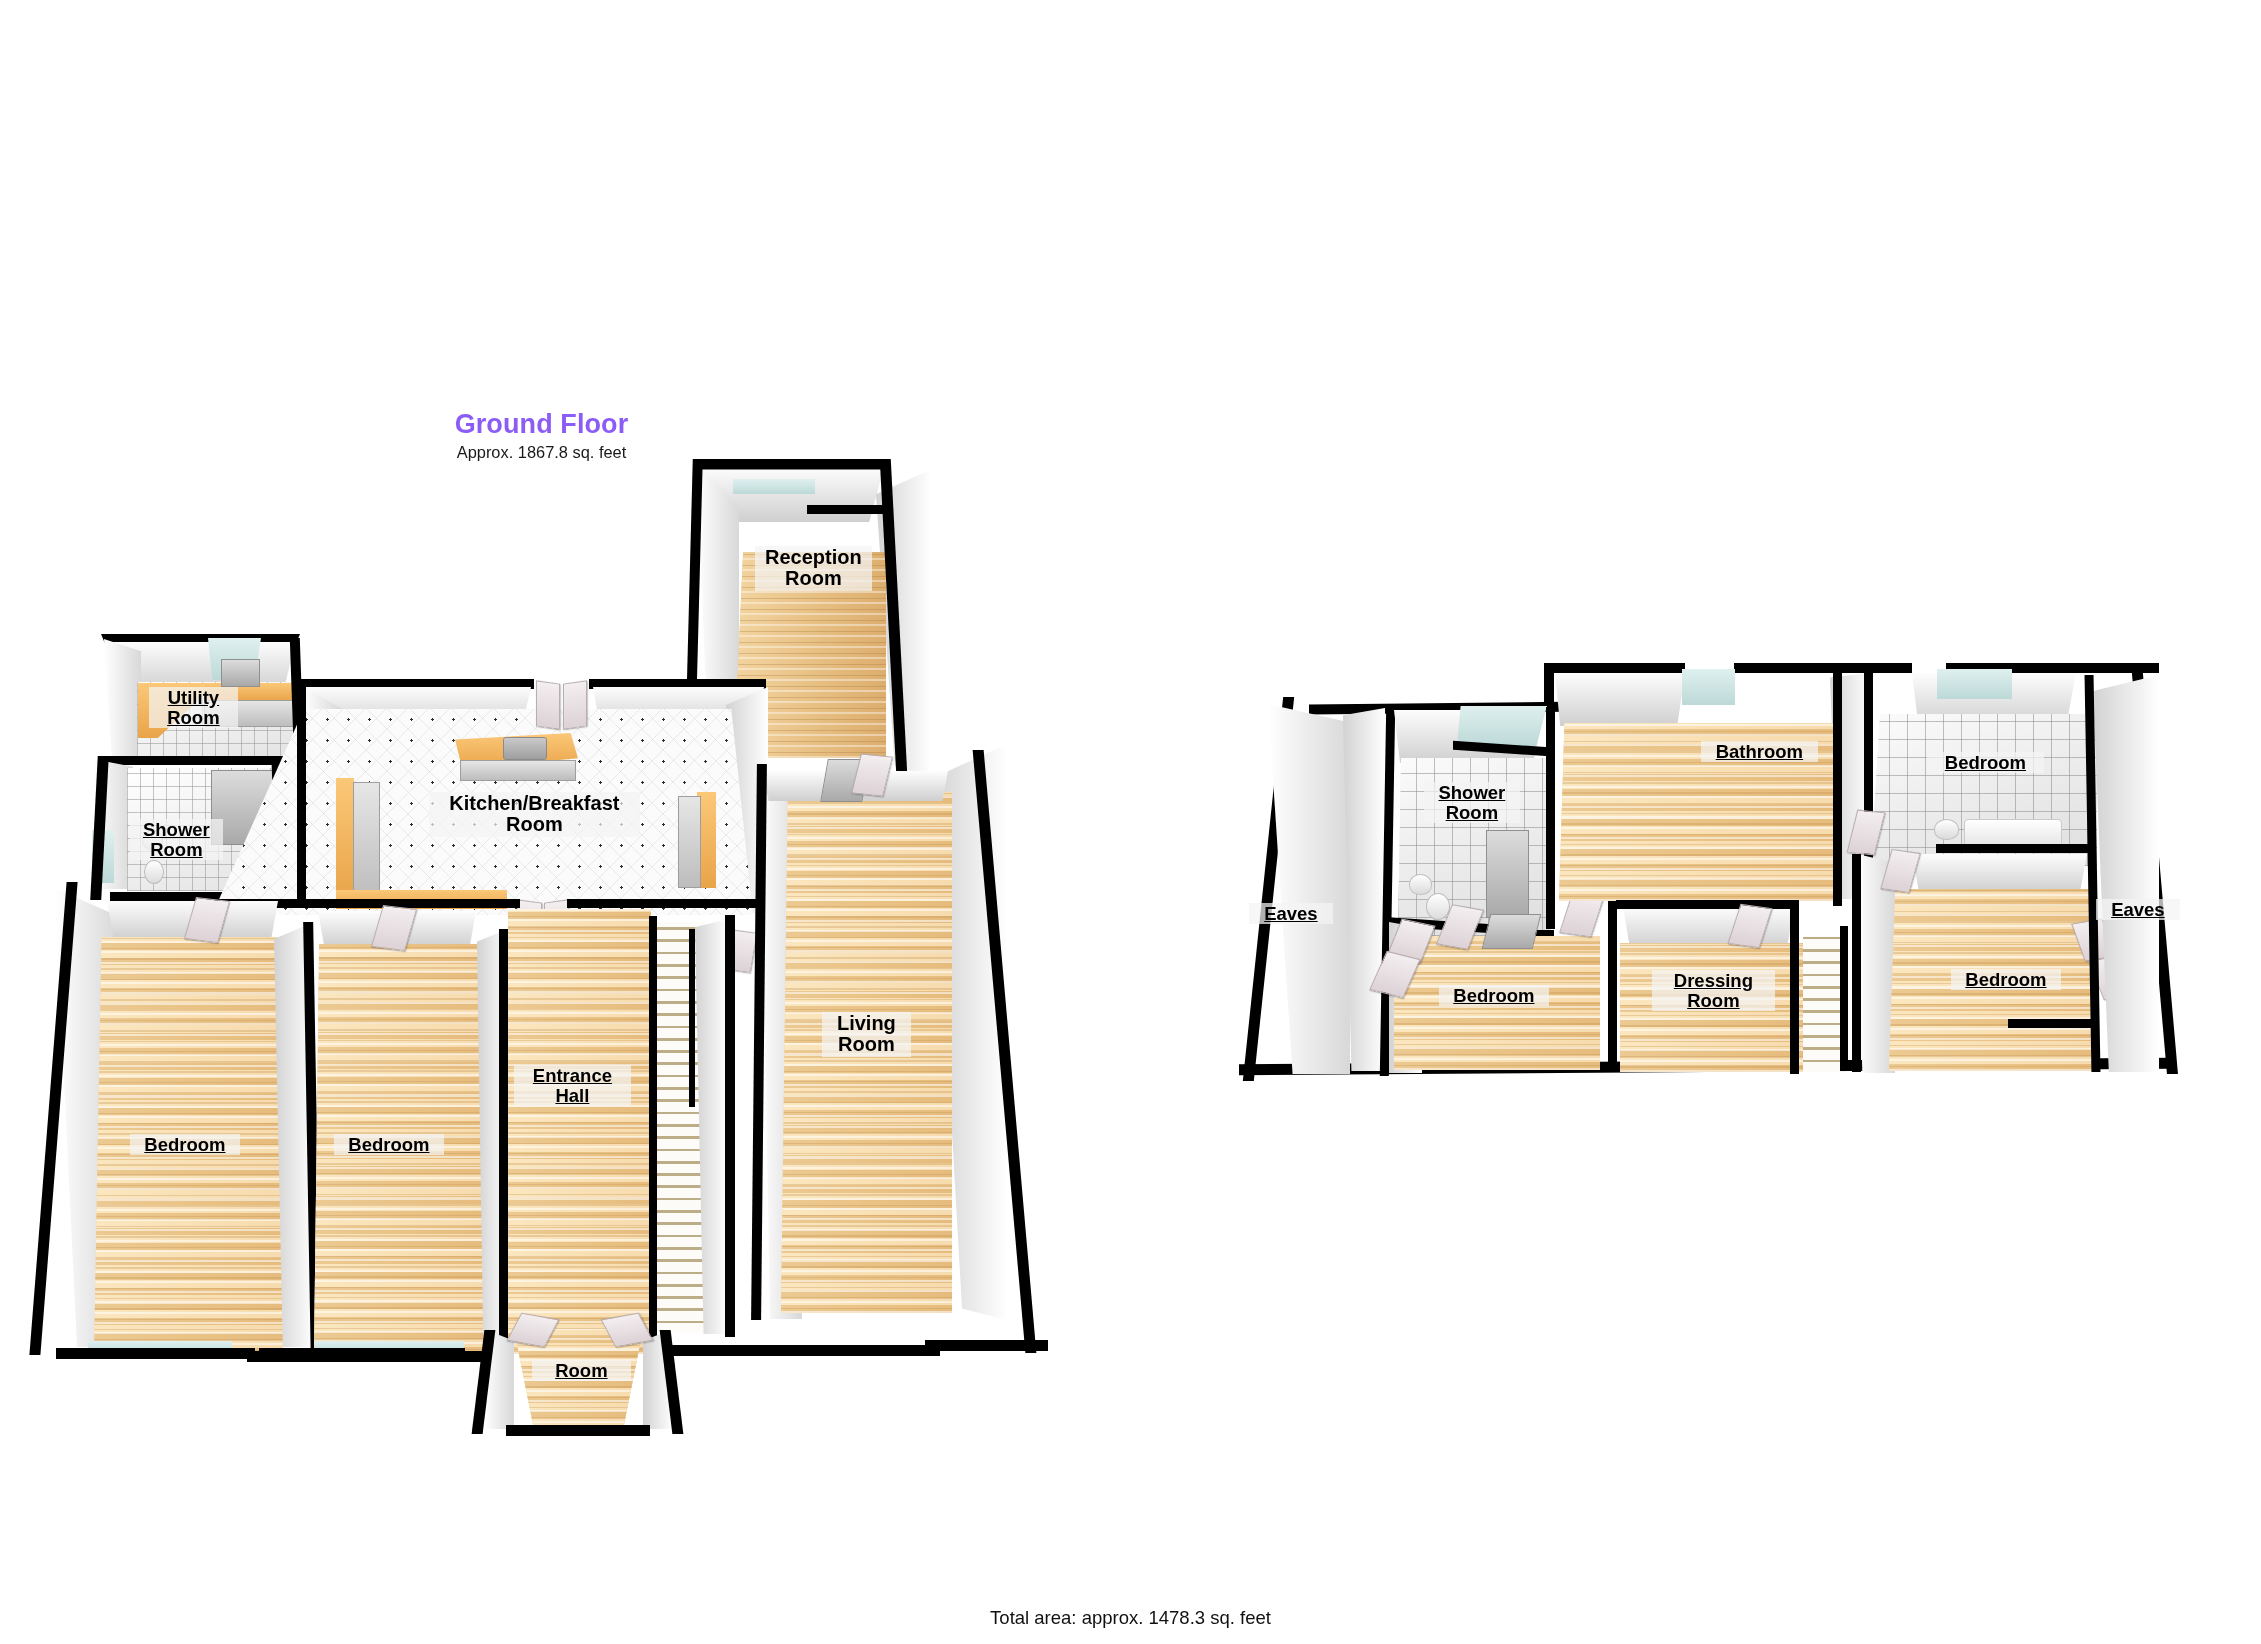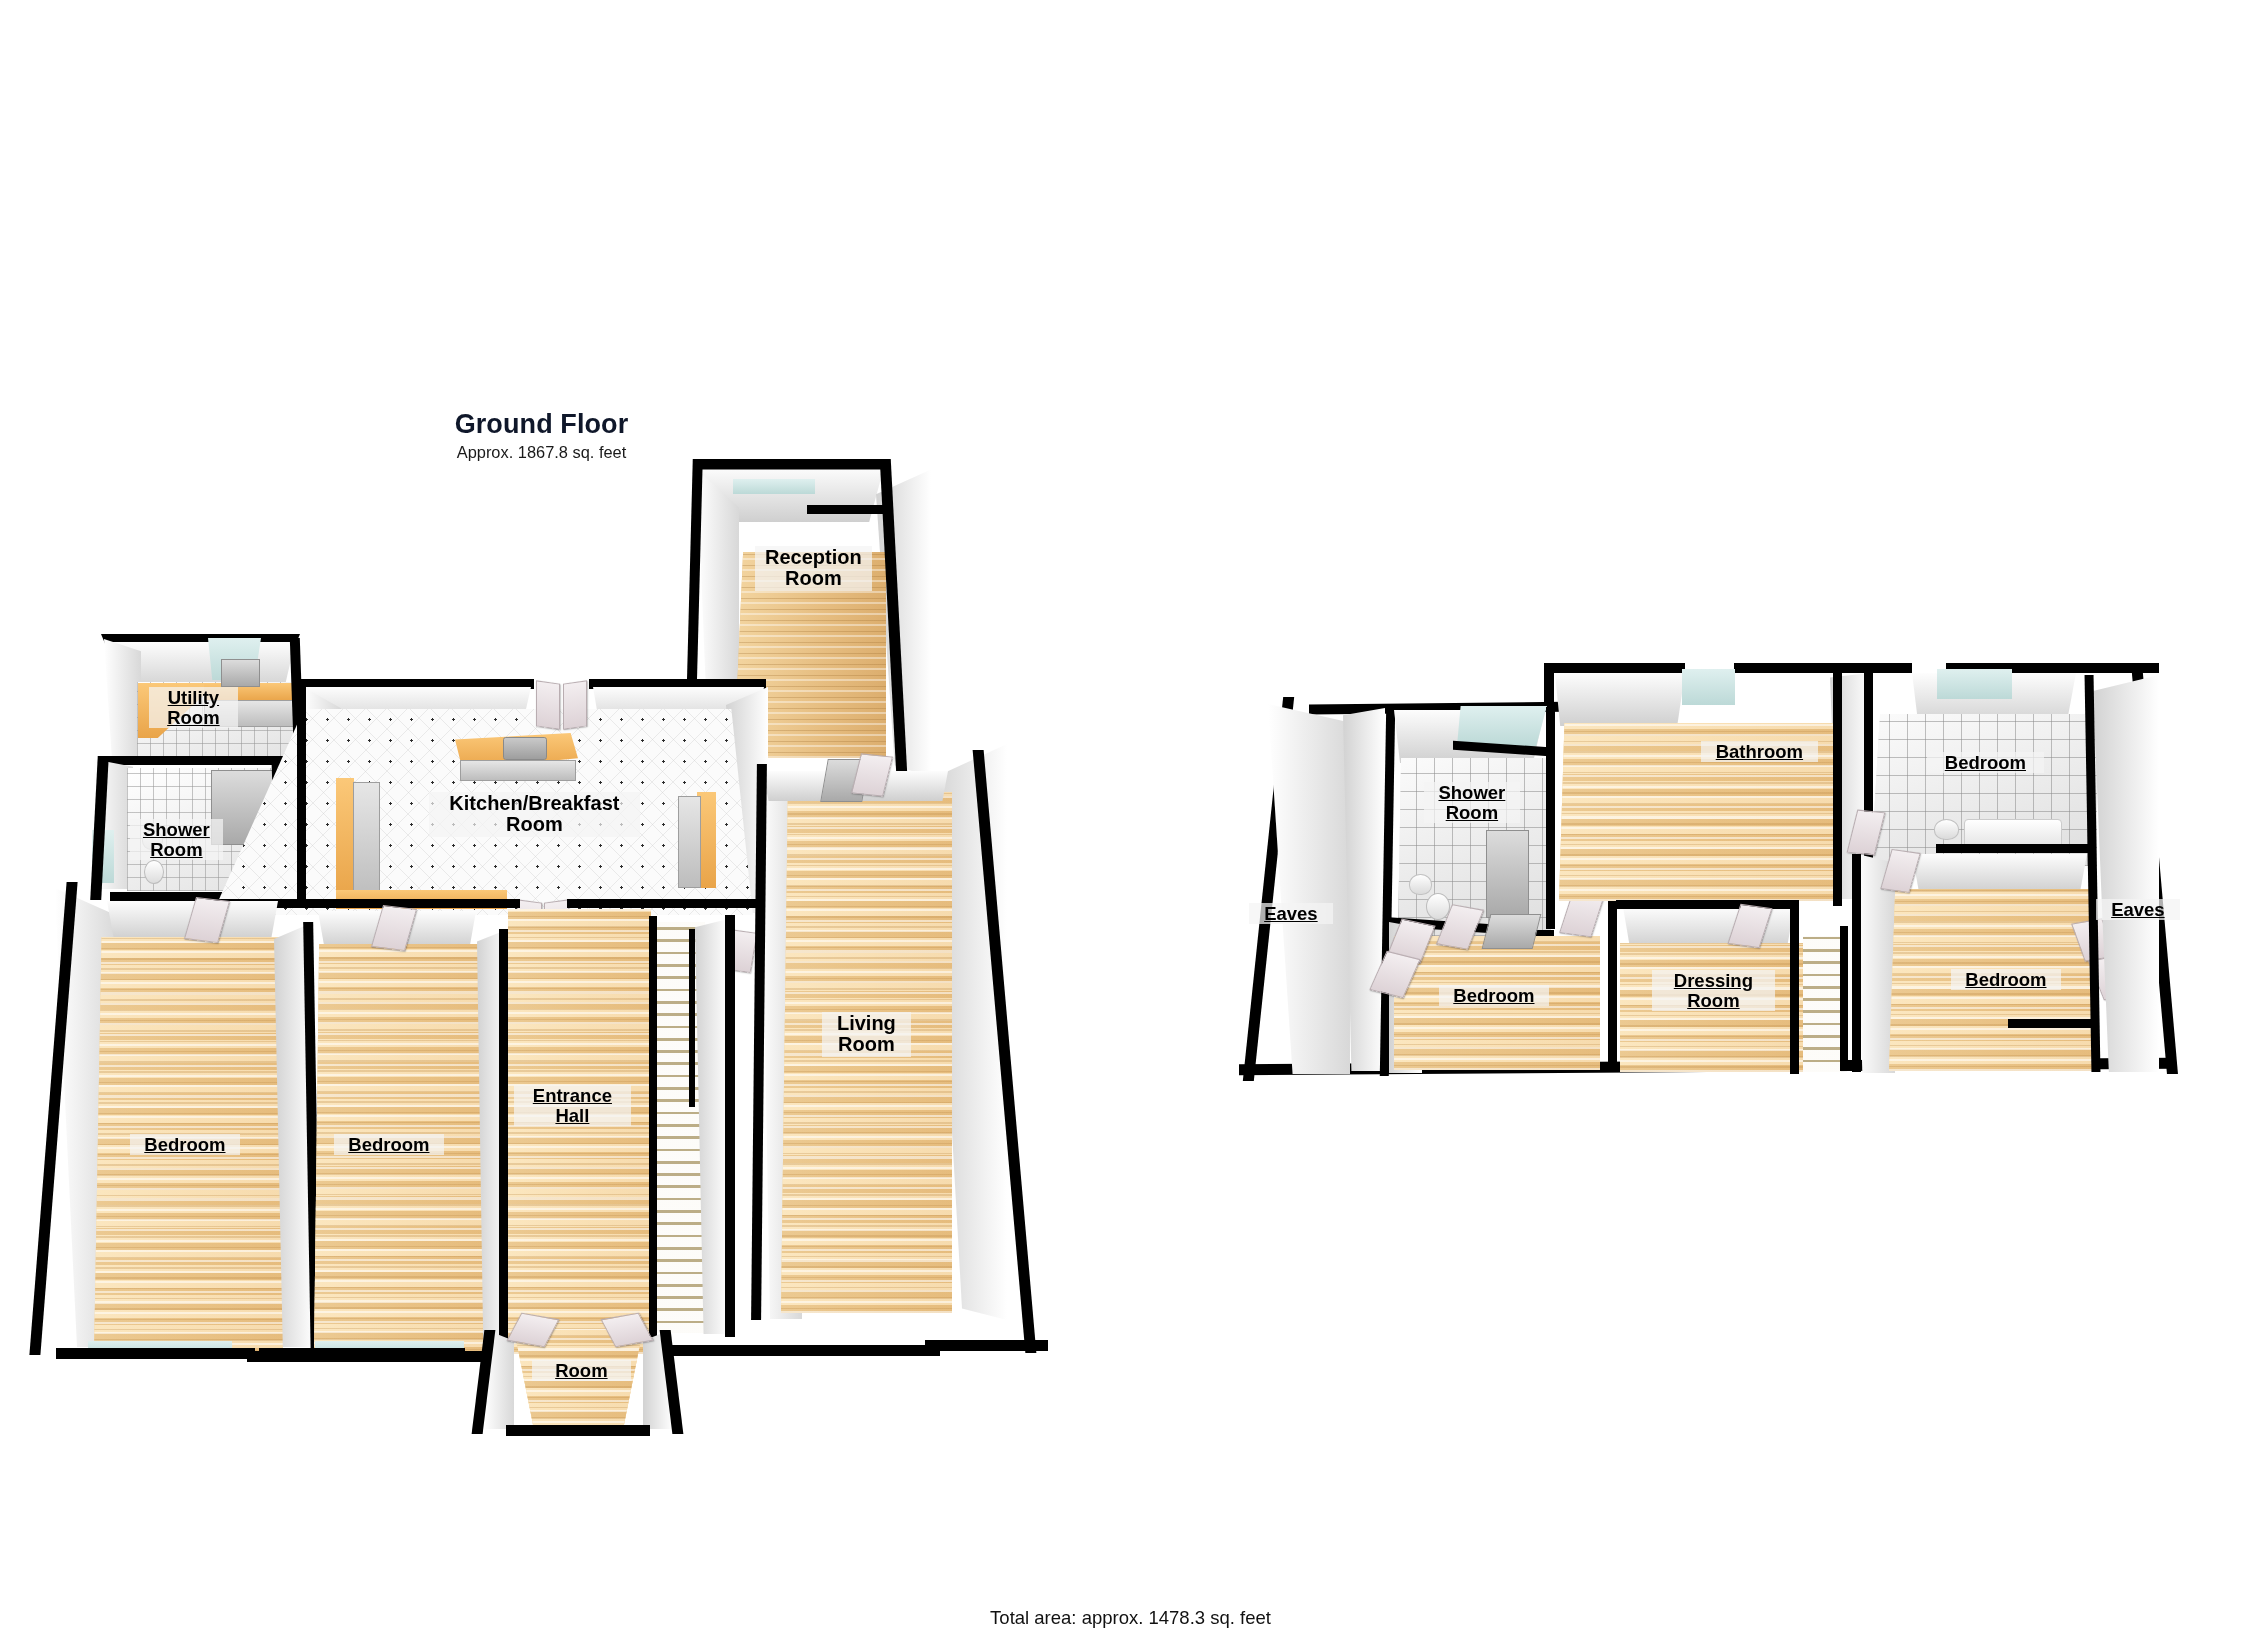--- a/index.html
+++ b/index.html
@@ -3,21 +3,21 @@
 <meta charset="utf-8">
 <style>
   html,body{margin:0;padding:0;background:#ffffff;}
   body{width:2261px;height:1645px;position:relative;overflow:hidden;
        font-family:"Liberation Sans", sans-serif;}
 
   .stage{position:absolute;inset:0;}
 
   
   .floor-title{position:absolute;text-align:center;}
-  .floor-title .ft-name{font-size:27px;font-weight:bold;color:#0f172a;letter-spacing:0.1px;line-height:1.08;}
+  .floor-title .ft-name{font-size:27px;font-weight:bold;color:#8b5cf6;letter-spacing:0.1px;line-height:1.08;}
   .floor-title .ft-area{font-size:16.4px;color:#1a1a1a;margin-top:4.1px;line-height:1.1;}
 
   #gf-title{left:384px;top:410px;width:315px;}
   #ff-title{left:1542px;top:602px;width:315px;}
 
   .total-area{position:absolute;left:0;right:0;top:1607px;text-align:center;
               font-size:18.5px;color:#111;}
 
   
   .plan{position:absolute;}
@@ -215,21 +215,21 @@
     <div class="blackwall" style="left:218px;top:899px;width:206px;height:11px;"></div>
     <div class="blackwall" style="left:458px;top:480px;width:9.6px;height:430px;"></div>
     <div class="rlabel sm" style="left:293px;top:685px;width:103px;">Bedroom</div>
 
     <div class="poly floor-wood" style="left:467px;top:460px;width:143px;height:445px;"></div>
     <div class="poly floor-stair" style="left:615px;top:473px;width:49px;height:411px;"></div>
     <div class="blackwall" style="left:608px;top:467px;width:8.2px;height:421px;"></div>
     <div class="blackwall" style="left:648px;top:480px;width:5.5px;height:178px;"></div>
     <div class="poly wallface wf-light-r" style="left:654px;top:470px;width:33px;height:415px;clip-path:polygon(0 2%,100% 0,100% 100%,26% 100%);"></div>
     <div class="blackwall" style="left:684px;top:466px;width:9.6px;height:422px;"></div>
-    <div class="rlabel sm" style="left:473px;top:636px;width:110px;">Entrance<br>Hall</div>
+    <div class="rlabel sm" style="left:473px;top:616px;width:110px;">Entrance<br>Hall</div>
 
     <div class="poly wallface wf-light" style="left:443px;top:884px;width:30px;height:96px;clip-path:polygon(34% 0,100% 8%,100% 100%,0 100%);"></div>
     <div class="poly wallface wf-light-r" style="left:602px;top:884px;width:30px;height:96px;clip-path:polygon(0 8%,66% 0,100% 100%,0 100%);"></div>
     <div class="poly floor-wood" style="left:473px;top:880px;width:129px;height:104px;clip-path:polygon(0 0,100% 0,84% 100%,16% 100%);"></div>
     <div class="door-leaf" style="left:473px;top:867px;width:36px;height:26px;transform:skew(-28deg,10deg);"></div>
     <div class="door-leaf" style="left:567px;top:867px;width:36px;height:26px;transform:skew(28deg,-10deg);"></div>
     <div class="blackwall" style="left:437px;top:881px;width:11px;height:104px;transform:skewX(-7deg);"></div>
     <div class="blackwall" style="left:625px;top:881px;width:11px;height:104px;transform:skewX(7deg);"></div>
     <div class="blackwall" style="left:465px;top:976px;width:144px;height:11px;"></div>
     <div class="rlabel sm" style="left:491px;top:911px;width:92px;">Room</div>

